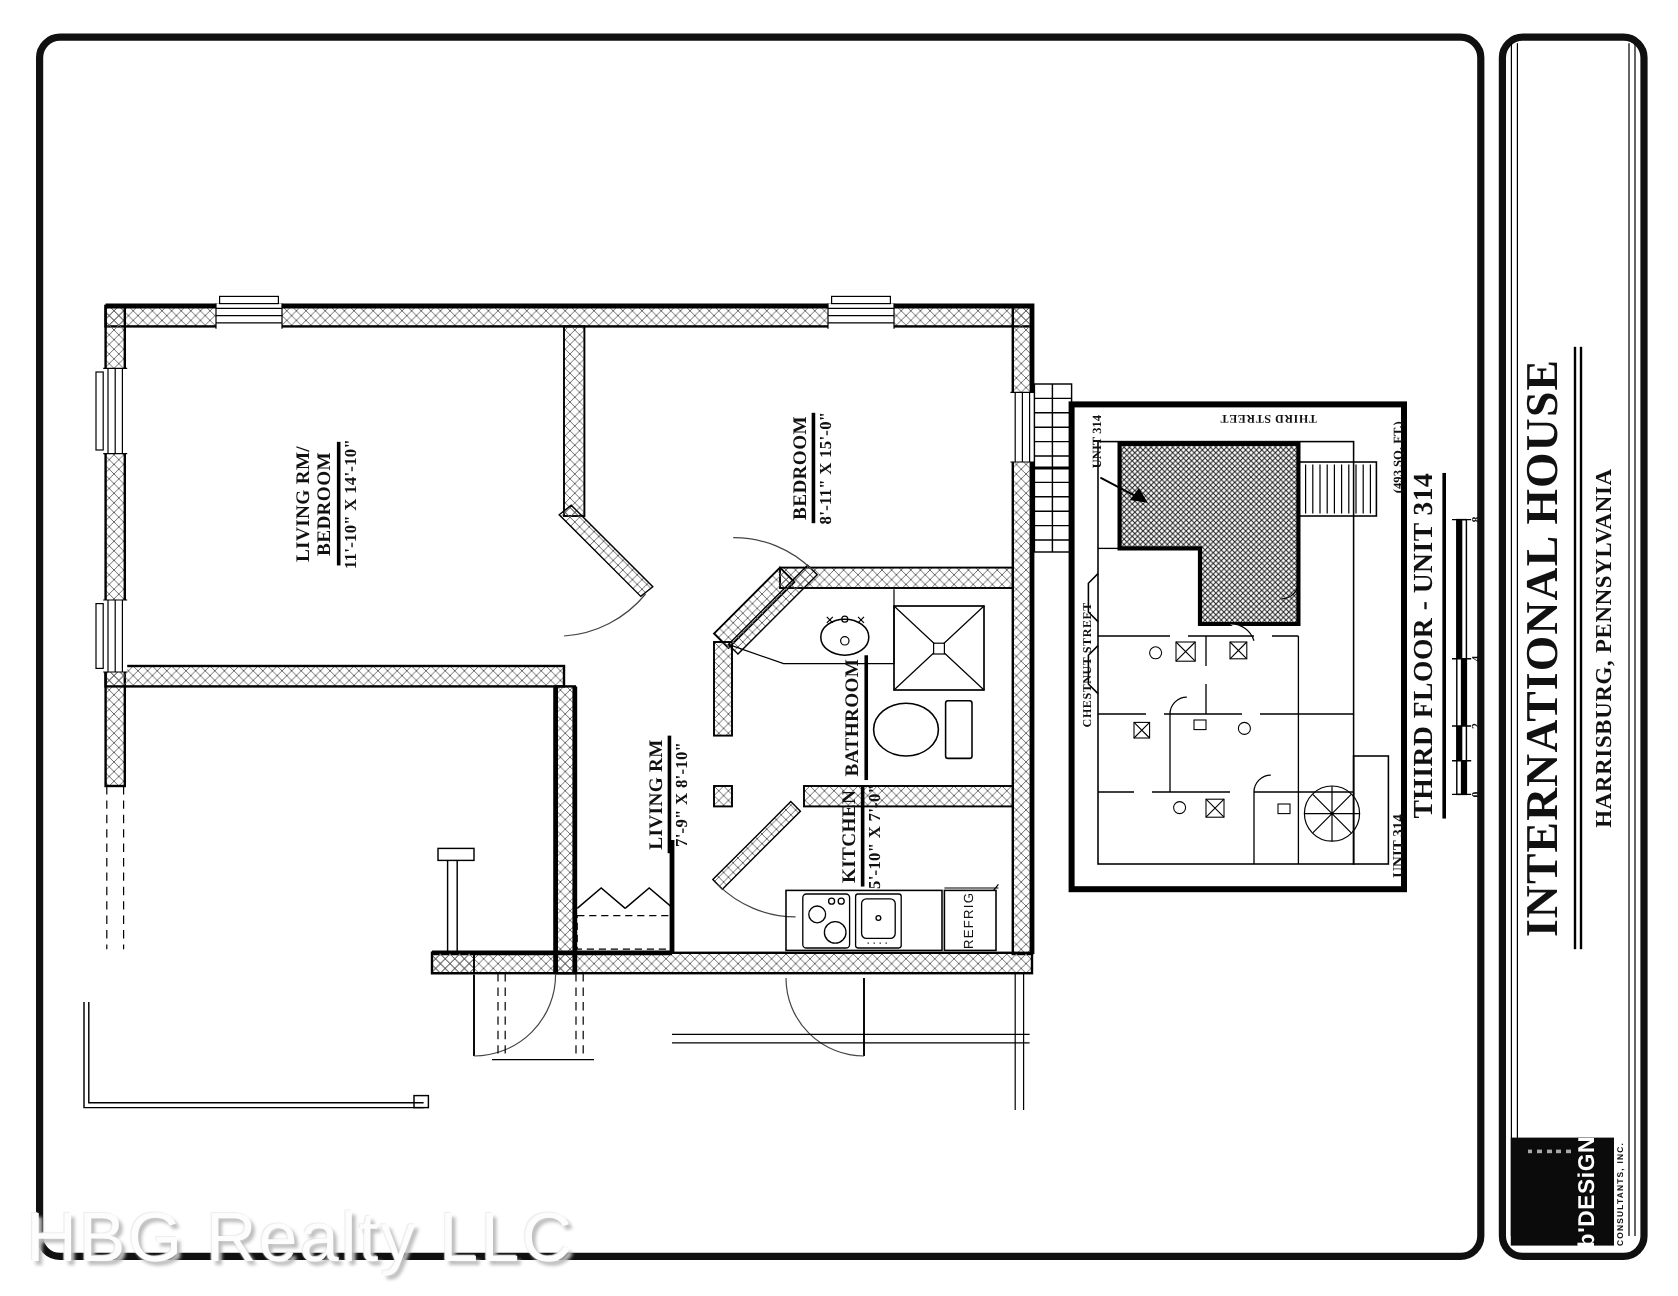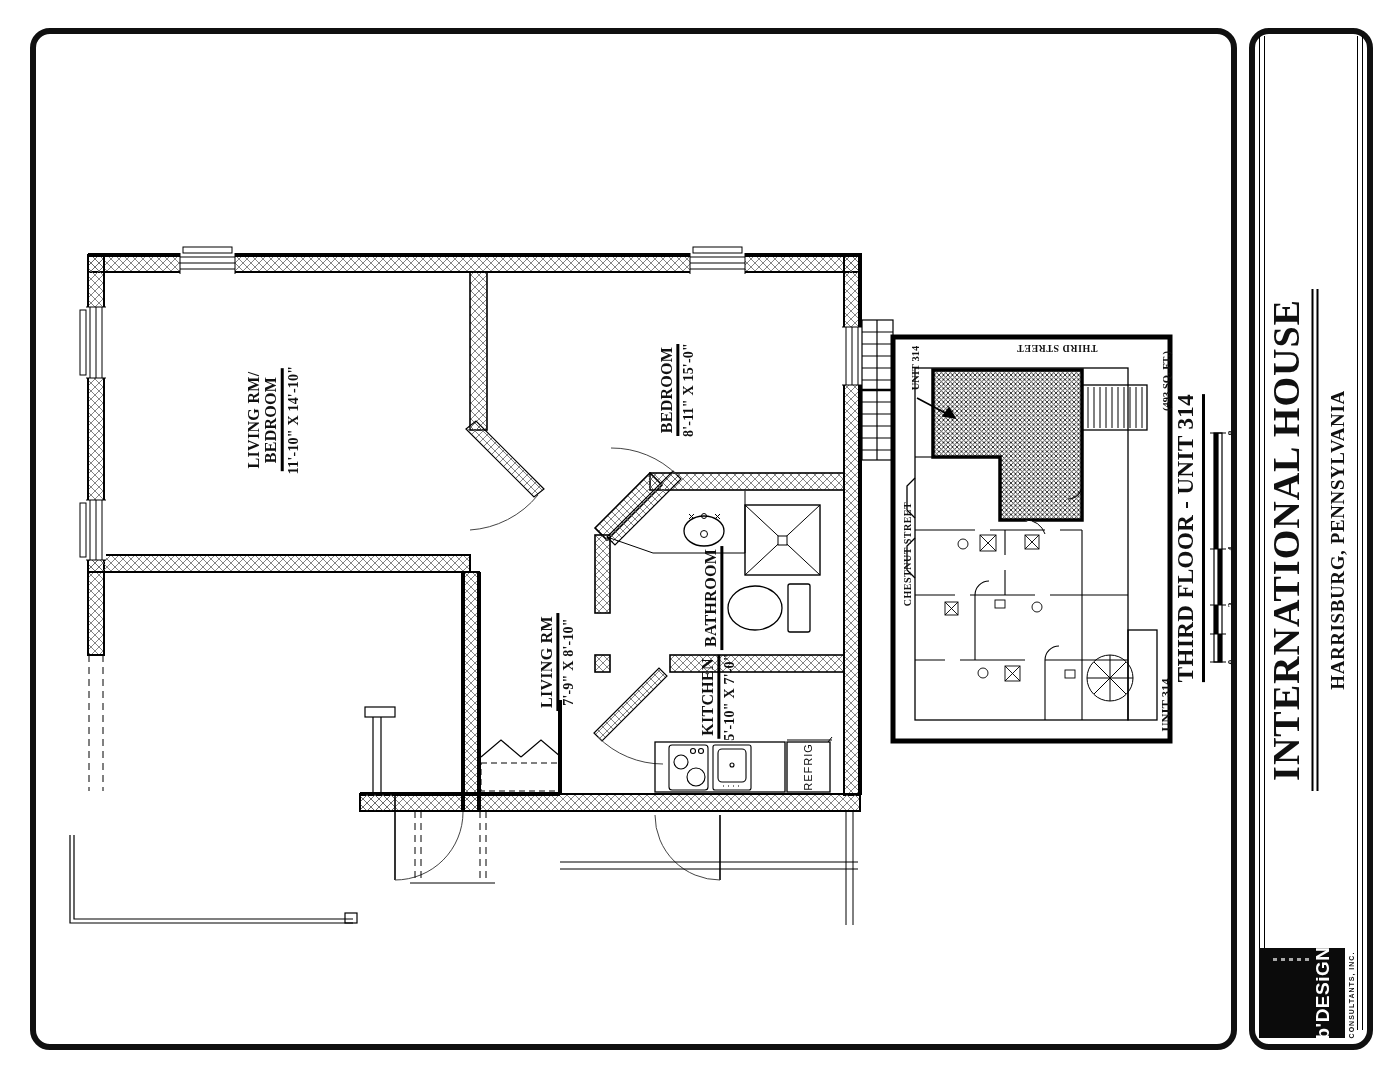--- a/index.html
+++ b/index.html
@@ -326,14 +326,15 @@
     <div id="panel-project">INTERNATIONAL HOUSE</div>
     <div id="panel-location">HARRISBURG, PENNSYLVANIA</div>
   </div>
 
   <div id="logo-box">
     <div id="logo-fineprint"></div>
     <div id="logo-brand">b'DESiGN</div>
   </div>
   <div id="logo-sub">CONSULTANTS, INC.</div>
 
+  <div id="watermark">HBG Realty LLC</div>
 
 </div>
 
 </body></html>

